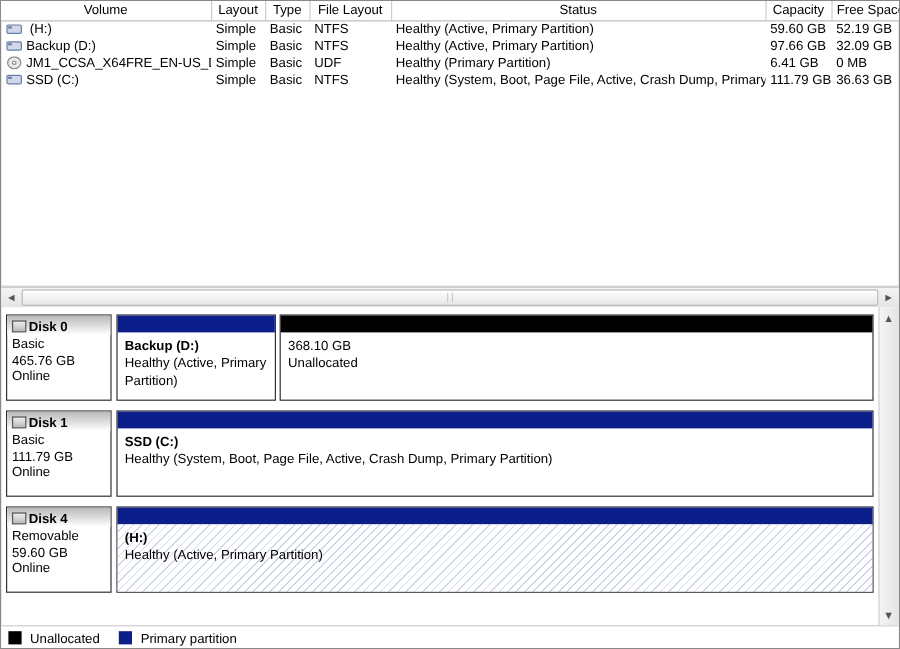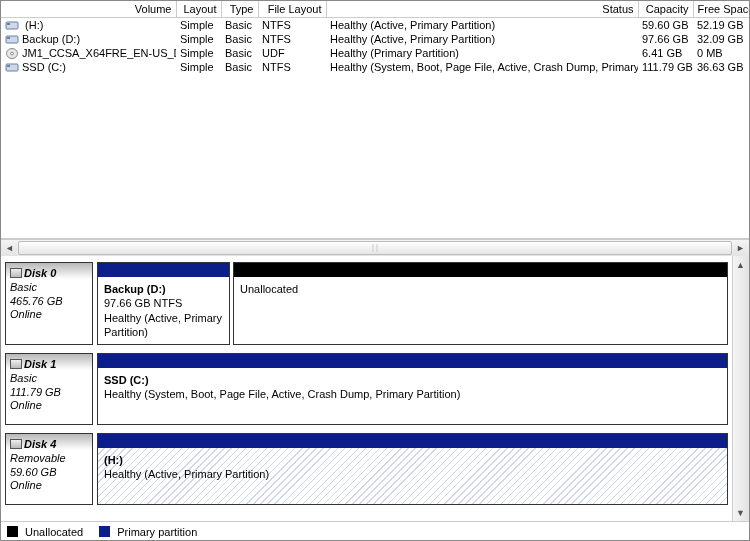--- a/index.html
+++ b/index.html
@@ -17,21 +17,21 @@
     height: 238px;
     overflow: auto;
     border-bottom: 1px solid #ccc;
   }
   table.volume-table {
     width: 100%;
     border-collapse: collapse;
     table-layout: fixed;
   }
   table.volume-table th {
-    text-align: right;
+    text-align: center;
     font-weight: normal;
     background: #fff;
     border-right: 1px solid #ccc;
     border-bottom: 1px solid #ccc;
     padding: 2px 4px;
     white-space: nowrap;
     overflow: hidden;
   }
   table.volume-table td {
     padding: 1px 4px;
@@ -105,21 +105,21 @@
     border: 1px solid #333;
     padding: 4px;
     background: #fff;
     position:relative;
   }
   .disk-info .gradient {
     position:absolute; left:0; right:0; top:0; height:16px;
     background: linear-gradient(#b8b8b8,#fff);
     z-index:0;
   }
-  .disk-info > * { position:relative; z-index:1;font-style:italic;}
+  .disk-info > * { position:relative; z-index:1;}
   .disk-title { font-weight: bold; }
   .disk-info div { line-height: 1.25; }
   .disk-box-icon {
     display:inline-block; width:12px;height:10px;
     border:1px solid #555; background:linear-gradient(#eee,#bbb);
     margin-right:2px; vertical-align:-1px;
   }
   .parts {
     flex: 1;
     display: flex;
@@ -257,27 +257,27 @@
           <div><span class="disk-box-icon"></span><span class="disk-title">Disk 0</span></div>
           <div>Basic</div>
           <div>465.76 GB</div>
           <div>Online</div>
         </div>
         <div class="parts">
           <div class="part" style="flex:21">
             <div class="part-header "></div>
             <div class="part-body ">
               <div class="part-name">Backup  (D:)</div>
-              <div>97.66 GB NTFS</div>
               <div>Healthy (Active, Primary Partition)</div>
             </div>
           </div>
           <div class="part" style="flex:79">
             <div class="part-header unalloc"></div>
             <div class="part-body ">
+              <div>368.10 GB</div>
               <div>Unallocated</div>
             </div>
           </div>
         </div>
       </div>
       <div class="disk-row">
         <div class="disk-info">
           <div class="gradient"></div>
           <div><span class="disk-box-icon"></span><span class="disk-title">Disk 1</span></div>
           <div>Basic</div>

